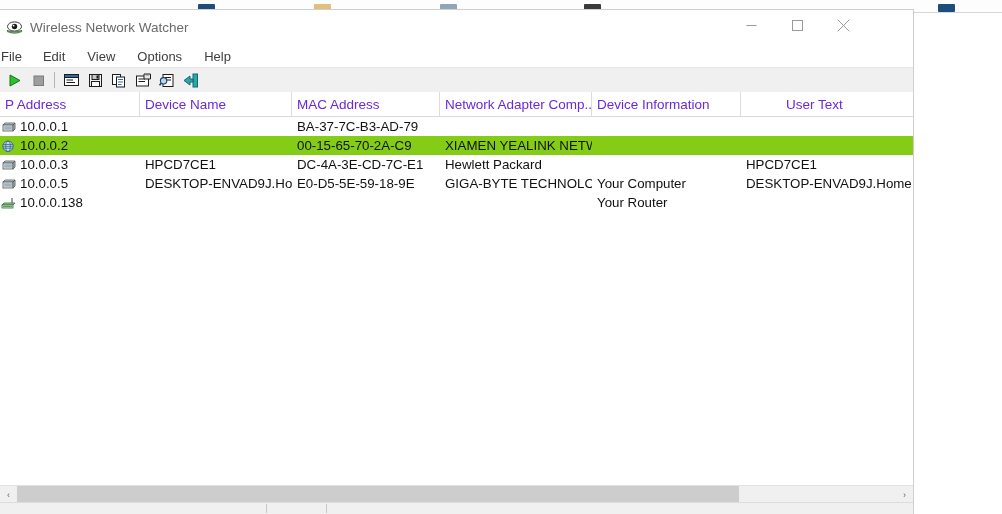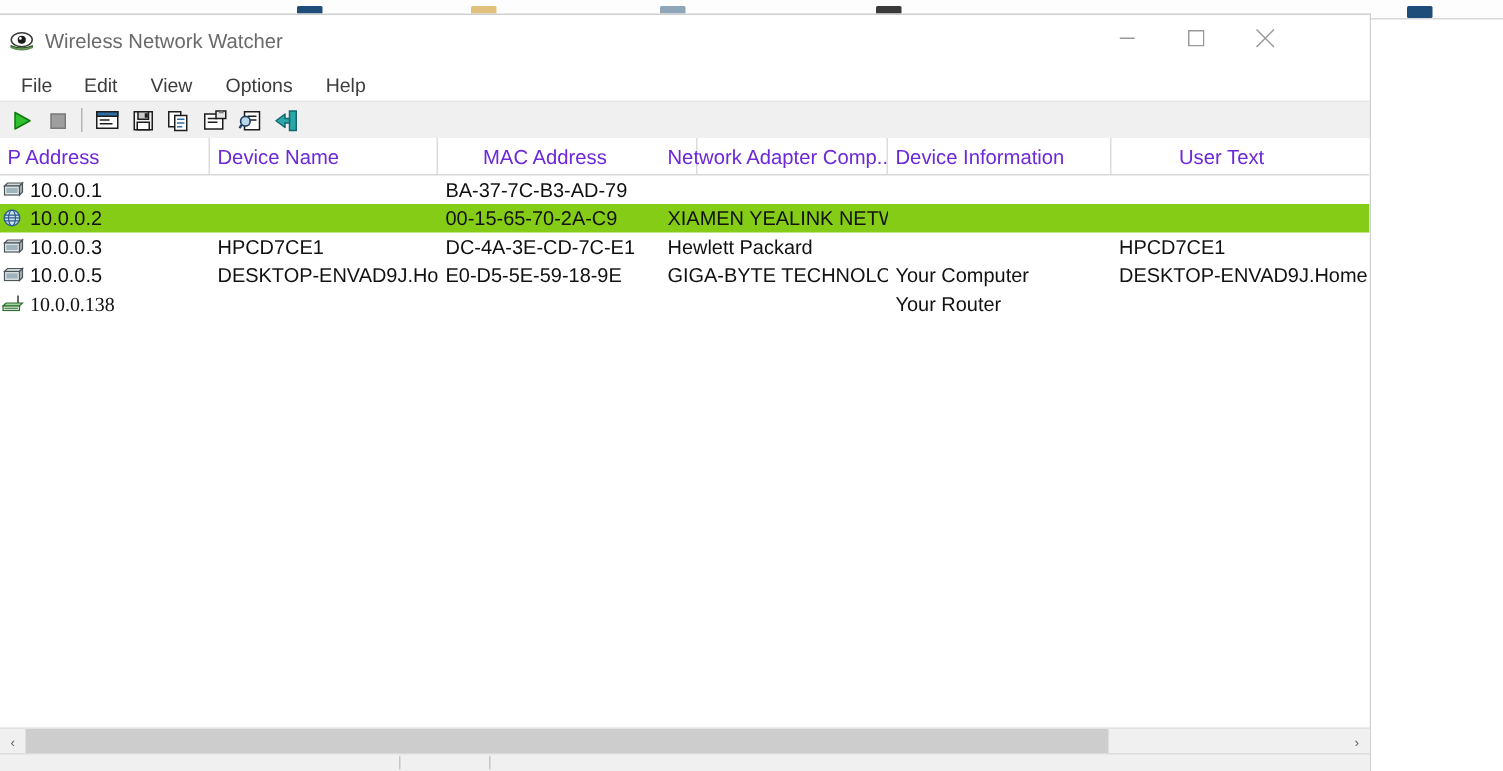--- a/index.html
+++ b/index.html
@@ -38,21 +38,21 @@
 
   
   #menubar{
     position:relative;height:21px;background:#ffffff;
     border-bottom:1px solid #e6e6e6;
     display:flex;align-items:center;
   }
   .menu-item{
     font-size:13px;color:#3d3d3d;padding:1px 11px 2px 11px;cursor:default;white-space:nowrap;
   }
-  .menu-item:first-child{padding-left:14px;padding-right:10px;}
+  .menu-item:first-child{padding-left:1px;padding-right:10px;}
 
   
   #toolbar{
     position:relative;height:24px;background:#f0f0f0;
     border-bottom:1px solid #d6d6d6;
     display:flex;align-items:center;padding-left:2px;
   }
   .tb{width:24px;height:22px;display:flex;align-items:center;justify-content:center;cursor:default;}
   .tbsep{width:1px;height:16px;background:#b5b5b5;margin:0 4px;}
 
@@ -226,21 +226,21 @@
 
   <div id="listview">
 
     <div id="header-row">
       <div class="hcell" style="left:0px;width:140px;">
         <span>P Address</span>
         </div>
       <div class="hcell" style="left:140px;width:152px;">
         <span>Device Name</span>
         </div>
-      <div class="hcell" style="left:292px;width:148px;margin-left:25px;">
+      <div class="hcell" style="left:292px;width:148px;">
         <span>MAC Address</span>
         </div>
       <div class="hcell" style="left:440px;width:152px;">
         <span>Network Adapter Comp...</span>
         </div>
       <div class="hcell" style="left:592px;width:149px;text-align:right;">
         <span>Device Information</span>
         </div>
       <div class="hcell" style="left:741px;width:178px;margin-left:40px;">
         <span>User Text</span>
@@ -312,21 +312,21 @@
           <div class="cell" style="left: 741px; width: 178px; padding-left: 5px;">DESKTOP-ENVAD9J.Home</div>
           <div class="cell" style="left: 919px; width: 120px; padding-left: 5px;">30/05/22 14:1</div>
         </div>
         <div class="row">
           <span class="rowicon"><svg viewBox="0 0 15 13" width="15" height="13">
               <line x1="11" y1="1" x2="11" y2="6" stroke="#3a3a3a" stroke-width="1"></line>
               <polygon points="1,8 12,8 14,6 3,6" fill="#9fd49f" stroke="#2f6b2f" stroke-width="0.8"></polygon>
               <rect x="1" y="8" width="11" height="3" fill="#ddeedd" stroke="#2f6b2f" stroke-width="0.8"></rect>
               <line x1="2" y1="9.5" x2="11" y2="9.5" stroke="#2f6b2f" stroke-width="0.7"></line>
             </svg></span>
-          <div class="cell ipcell" style="left: 0px; width: 140px; font-family: Liberation Serif, serif;">10.0.0.138</div>
+          <div class="cell ipcell" style="left: 0px; width: 140px;">10.0.0.138</div>
           <div class="cell" style="left: 140px; width: 152px; padding-left: 5px;"></div>
           <div class="cell" style="left: 592px; width: 149px; padding-left: 5px;">Your Router</div>
           <div class="cell" style="left: 741px; width: 178px; padding-left: 5px;"></div>
           <div class="cell" style="left: 919px; width: 120px; padding-left: 5px;">30/05/22 14:1</div>
         </div>
       </div>
   </div>
 
   <div id="hscroll">
     <div id="hs-left">‹</div>

